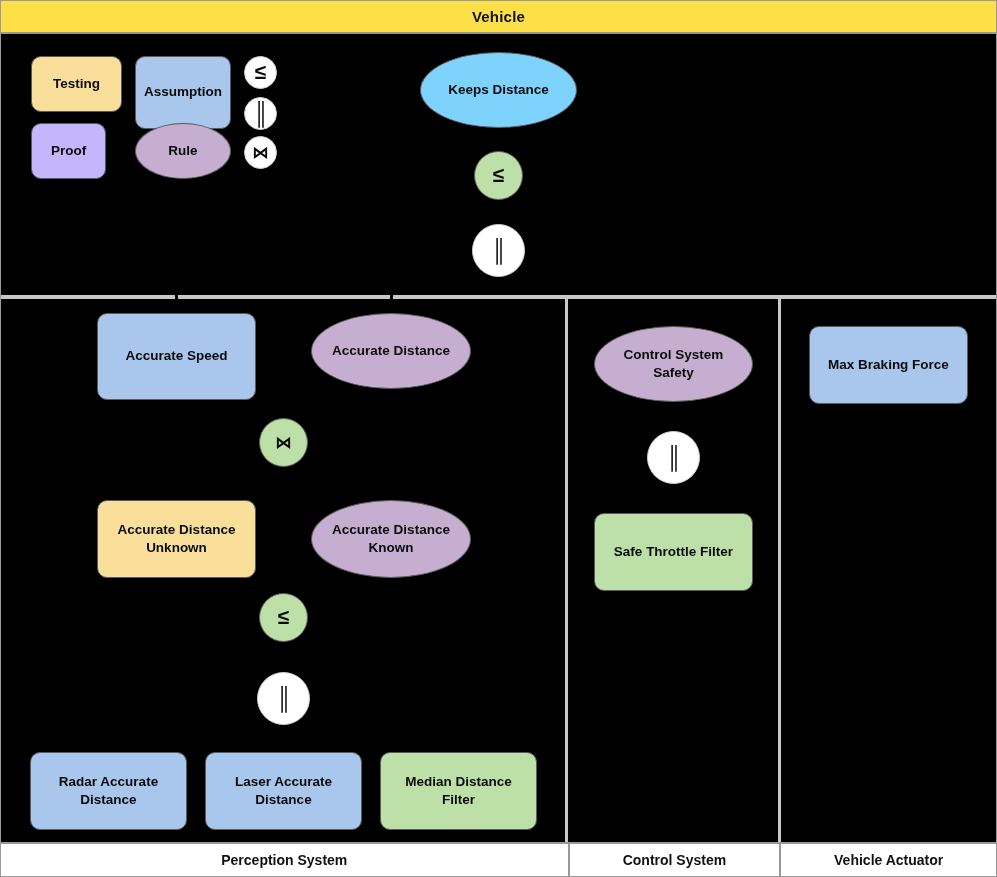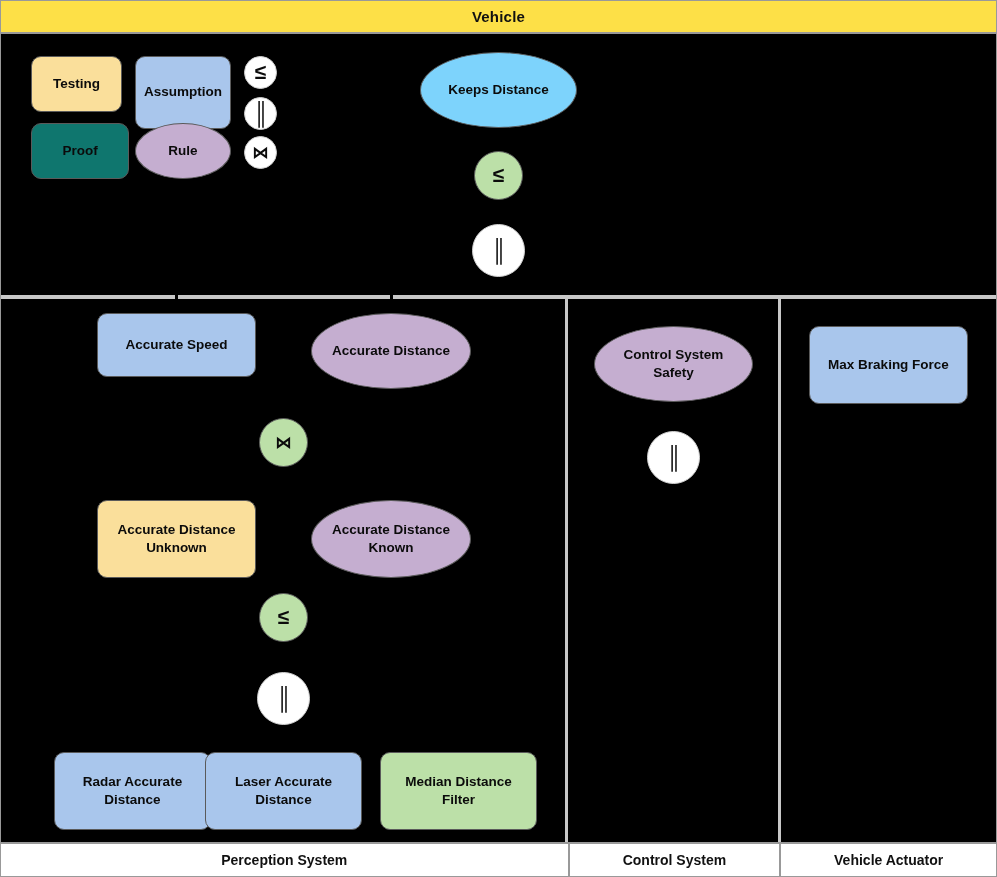--- a/index.html
+++ b/index.html
@@ -140,21 +140,21 @@
 <div id="canvas">
 
   <div class="top-header">Vehicle</div>
 
   <div class="board">
 
     <div class="node shape-rect" style="left:30px; top:22px; width:91px; height:56px; background:#fadf9b;">Testing</div>
 
     <div class="node shape-rect" style="left:134px; top:22px; width:96px; height:73px; background:#a9c6ec;">Assumption</div>
 
-    <div class="node shape-rect" style="left:30px; top:89px; width:98px; height:56px; background:#0f766e;">Proof</div>
+    <div class="node shape-rect" style="left:30px; top:89px; width:75px; height:56px; background:#c4b5fd;">Proof</div>
 
     <div class="node shape-ellipse" style="left:134px; top:89px; width:96px; height:56px; background:#c5aed0;">Rule</div>
 
     <div class="node shape-circle white op-le" style="left:243px; top:22px; width:33px; height:33px; background:#ffffff;">≤</div>
 
     <div class="node shape-circle white op-par" style="left:243px; top:63px; width:33px; height:33px; background:#ffffff;">║</div>
 
     <div class="node shape-circle white op-join" style="left:243px; top:102px; width:33px; height:33px; background:#ffffff;">⋈</div>
 
     <div class="node shape-ellipse" style="left:419px; top:18px; width:157px; height:76px; background:#7dd3fc;">Keeps Distance</div>
@@ -163,50 +163,51 @@
 
     <div class="node shape-circle white op-par" style="left:471px; top:190px; width:53px; height:53px; background:#ffffff;">║</div>
 
     <div class="h-divider"></div>
     <div class="divider-notch" style="left:174px;"></div>
     <div class="divider-notch" style="left:389px;"></div>
 
     <div class="v-divider" style="left:564px;"></div>
     <div class="v-divider" style="left:777px;"></div>
 
-    <div class="node shape-rect" style="left:96px; top:279px; width:159px; height:64px; background:#a9c6ec;">Accurate Speed</div>
+    <div class="node shape-rect" style="left:96px; top:279px; width:159px; height:87px; background:#a9c6ec;">Accurate Speed</div>
 
     <div class="node shape-ellipse" style="left:310px; top:279px; width:160px; height:76px; background:#c5aed0;">Accurate Distance</div>
 
     <div class="node shape-circle op-join" style="left:258px; top:384px; width:49px; height:49px; background:#bce0a8;">⋈</div>
 
     <div class="node shape-rect" style="left:96px; top:466px; width:159px; height:78px; background:#fadf9b;">Accurate Distance
 Unknown</div>
 
     <div class="node shape-ellipse" style="left:310px; top:466px; width:160px; height:78px; background:#c5aed0;">Accurate Distance
 Known</div>
 
     <div class="node shape-circle op-le" style="left:258px; top:559px; width:49px; height:49px; background:#bce0a8;">≤</div>
 
     <div class="node shape-circle white op-par" style="left:256px; top:638px; width:53px; height:53px; background:#ffffff;">║</div>
 
-    <div class="node shape-rect" style="left:29px; top:718px; width:157px; height:78px; background:#a9c6ec;margin-left:24px;">Radar Accurate
+    <div class="node shape-rect" style="left:29px; top:718px; width:157px; height:78px; background:#a9c6ec;">Radar Accurate
 Distance</div>
 
     <div class="node shape-rect" style="left:204px; top:718px; width:157px; height:78px; background:#a9c6ec;">Laser Accurate
 Distance</div>
 
     <div class="node shape-rect" style="left:379px; top:718px; width:157px; height:78px; background:#bce0a8;">Median Distance
 Filter</div>
 
     <div class="node shape-ellipse" style="left:593px; top:292px; width:159px; height:76px; background:#c5aed0;">Control System
 Safety</div>
 
     <div class="node shape-circle white op-par" style="left:646px; top:397px; width:53px; height:53px; background:#ffffff;">║</div>
 
+    <div class="node shape-rect" style="left:593px; top:479px; width:159px; height:78px; background:#bce0a8;">Safe Throttle Filter</div>
 
     <div class="node shape-rect" style="left:808px; top:292px; width:159px; height:78px; background:#a9c6ec;">Max Braking Force</div>
 
   </div>
 
   <div class="lane-labels">
     <div class="lane-label" style="width:572px;">Perception System</div>
     <div class="lane-label" style="width:213px;">Control System</div>
     <div class="lane-label" style="width:218px;">Vehicle Actuator</div>
   </div>

